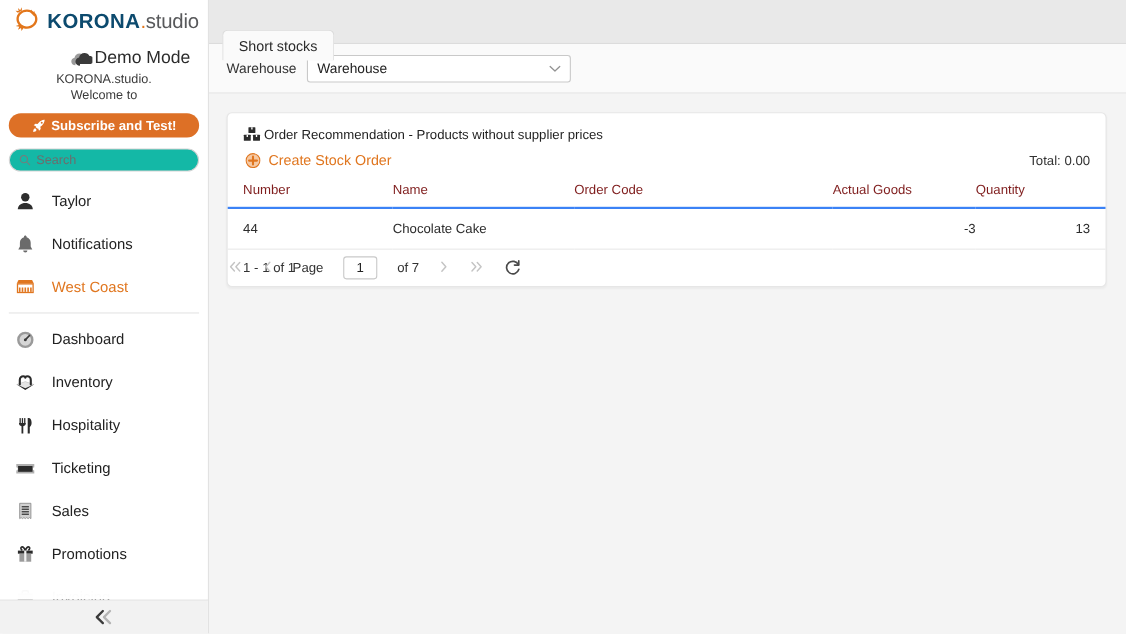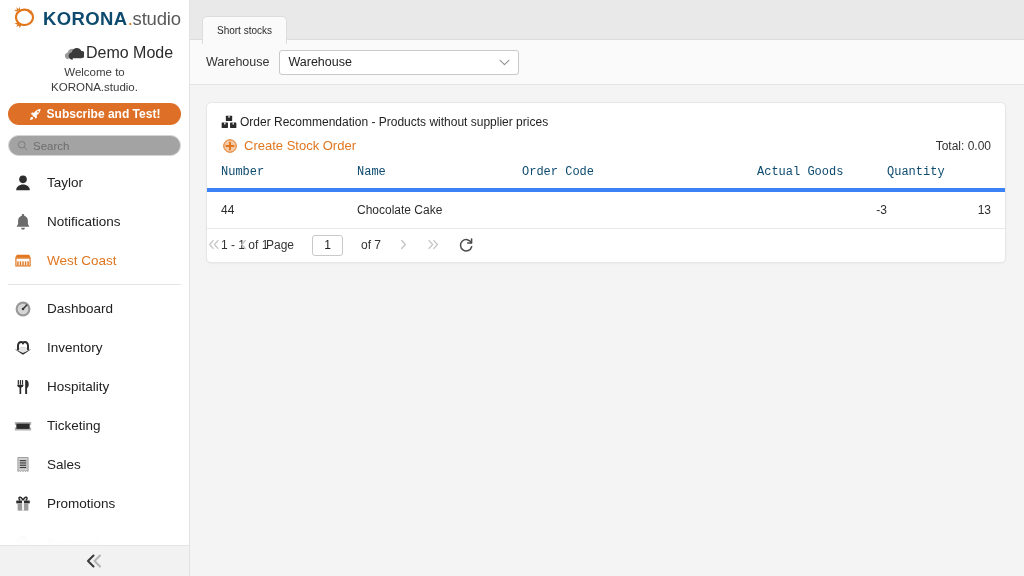--- a/index.html
+++ b/index.html
@@ -58,21 +58,21 @@
   }
   .rocket-icon { width: 13px; height: 13px; }
 
   .search-wrap {
     margin: 10px 8px 0 8px;
     height: 22px;
     border: 1px solid #d4d4d4;
     border-radius: 11px;
     display: flex; align-items: center;
     padding: 0 8px; gap: 5px;
-    background: #a3a3a3;
+    background: #14b8a6;
   }
   .search-wrap svg { flex: 0 0 11px; }
   .search-input {
     border: none; outline: none; font-size: 11.5px;
     color: #333; width: 100%;
     background: transparent;
     font-family: "Liberation Sans", sans-serif;
   }
   .search-input::placeholder { color: #6d6d6d; }
 
@@ -123,22 +123,22 @@
     border-bottom: 1px solid #dcdcdc;
   }
   .tab {
     background: #fafafa;
     border: 1px solid #dcdcdc;
     border-bottom: none;
     border-radius: 5px 5px 0 0;
     height: 28px;
     padding: 0 14px;
     display: flex; align-items: center;
-    font-size: 10px; color: #2b2b2b;
-    position: relative; top: 5px;
+    font-size: 13px; color: #2b2b2b;
+    position: relative; top: 16px;
     cursor: pointer;
   }
 
   .filter-bar {
     height: 45px; flex: 0 0 45px;
     background: #fafafa;
     border-bottom: 1px solid #e4e4e4;
     display: flex; align-items: center;
     padding-left: 16px; gap: 10px;
   }
@@ -178,24 +178,23 @@
   }
   .create-link {
     display: flex; align-items: center; gap: 7px;
     color: #e0761f; font-size: 13px; cursor: pointer;
   }
   .plus-icon { width: 14px; height: 14px; flex: 0 0 14px; }
   .total-txt { font-size: 12px; color: #333; }
 
   table.grid { width: 100%; border-collapse: collapse; margin-top: 12px; }
   table.grid th {
-    font-size: 12px; font-weight: normal; color: #0c4a6e;
+    font-size: 12px; font-weight: normal; color: #7f1d1d;
     text-align: left; padding: 0 0 9px 0;
-    border-bottom: 4px solid #3b82f6;
-    font-family: Liberation Mono, monospace;
+    border-bottom: 2px solid #3b82f6;
   }
   table.grid td {
     font-size: 12px; color: #2c2c2c;
     padding: 11px 0 11px 0;
     border-bottom: 1px solid #e9e9e9;
   }
   .col-num { width: 150px; padding-left: 14px !important; }
   .col-name { width: 165px; }
   .col-code { width: 235px; margin-left: 27px; }
   .col-goods { text-align: right; width: 130px; }
@@ -251,22 +250,22 @@
       <div class="demo-mode">
         <span class="cloud-icon">
           <svg viewBox="0 0 24 18" width="20" height="16">
             <path fill="#9b9b9b" d="M5.5 16.5C2.8 16.5 1 14.7 1 12.4c0-2 1.5-3.7 3.5-4C4.9 5.7 7.2 3.8 10 3.8c2.2 0 4.1 1.2 5 3h.4c2.3 0 4.1 1.8 4.1 4s-1.8 3.9-4.1 3.9H5.5z"></path>
             <path fill="#3a3a3a" d="M10.5 17.2c-3 0-5-2-5-4.6 0-2.2 1.6-4.1 3.9-4.5.5-2.9 3-5 6-5 2.4 0 4.5 1.4 5.4 3.4h.4c2.5 0 4.4 1.9 4.4 4.3s-1.9 4.4-4.4 4.4H10.5z"></path>
           </svg>
         </span>
         <span>Demo Mode</span>
       </div>
       <div class="welcome">
+        <div>KORONA.studio.</div>
         <div>Welcome to</div>
-        <div>KORONA.studio.</div>
       </div>
     </div>
 
     <button class="subscribe-btn">
       <span class="rocket-icon">
         <svg viewBox="0 0 16 16" width="13" height="13">
           <path fill="#ffffff" d="M13.8 1.1c-2.4.2-4.6 1.4-6.2 3.2L6.3 5.9 3.9 5.4 2 7.3l2.6 1.1-.5.7 2.1 2.1.7-.5L8 13.3l1.9-1.9-.5-2.4 1.6-1.3c1.8-1.6 3-3.8 3.2-6.2l.1-.5-.5.1zM11 5.6a1.1 1.1 0 1 1 0-2.2 1.1 1.1 0 0 1 0 2.2z"></path>
           <path fill="#ffffff" d="M2.3 11.4c-.7.7-1 3.3-1 3.3s2.6-.3 3.3-1c.6-.6.6-1.6 0-2.3-.6-.6-1.6-.6-2.3 0z"></path>
         </svg>
       </span>

